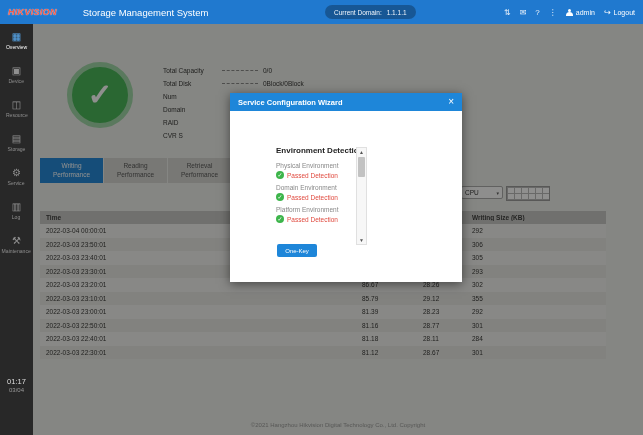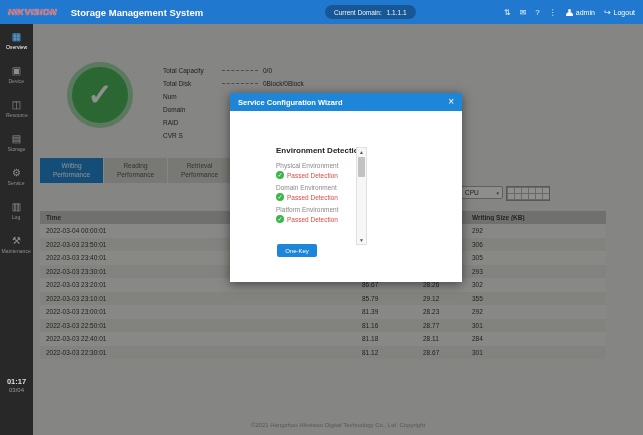--- a/index.html
+++ b/index.html
@@ -2,39 +2,39 @@
 <html><head>
 <meta charset="utf-8">
 <style>
   html,body{margin:0;padding:0;background:#1b1b1b}
   body{width:643px;height:435px;font-family:"Liberation Sans",sans-serif}
   .app{position:relative;width:643px;height:435px;overflow:hidden;background:#eceeea}
 
   
   .topbar{position:absolute;top:0;left:0;width:100%;height:24px;background:#2079cf;display:flex;align-items:center;color:#fff;z-index:5}
   .logo{margin-left:8px;font-size:9px;font-weight:bold;font-style:italic;letter-spacing:.3px;color:#ef5a4b;text-shadow:0 0 1px #fff}
-  .apptitle{margin-left:14px;font-size:9.5px;font-weight:bold}
+  .apptitle{margin-left:26px;font-size:9.5px;font-weight:normal}
   .domain-pill{position:absolute;left:325px;top:5px;height:14px;padding:0 9px;background:rgba(0,0,0,.28);border-radius:7px;font-size:6.5px;display:flex;align-items:center;gap:5px;color:#f2f6fb}
   .hright{margin-left:auto;display:flex;align-items:center;gap:9px;margin-right:8px}
   .hicon{font-size:8px;color:#eaf2fb;cursor:pointer}
   .user,.logout{display:flex;align-items:center;gap:3px;font-size:7px;cursor:pointer}
   .person-ic{width:7px;height:7px;display:inline-block;position:relative}
   .person-ic::before{content:"";position:absolute;top:0;left:2px;width:3px;height:3px;border-radius:50%;background:#fff}
   .person-ic::after{content:"";position:absolute;bottom:0;left:0;width:7px;height:3.5px;border-radius:3.5px 3.5px 0 0;background:#fff}
   .logout-ic{font-size:8px}
 
   
   .sidebar{position:absolute;left:0;top:24px;width:33px;height:411px;background:#282828;z-index:5}
   .side-item{height:34px;display:flex;flex-direction:column;align-items:center;justify-content:center;gap:2px;color:#8f8f8f;cursor:pointer}
   .side-ic{font-size:10px;line-height:10px}
   .side-lb{font-size:6px;transform:scale(.85);white-space:nowrap}
   .side-item.active{color:#fff}
   .side-item.active .side-ic{color:#57aaf0}
   .clock{position:absolute;left:0;bottom:42px;width:33px;text-align:center;color:#ddd}
-  .clock-time{font-size:7.5px;font-weight:bold}
+  .clock-time{font-size:7.5px;font-weight:normal}
   .clock-date{font-size:6px;color:#999;margin-top:1px}
 
   
   .content{position:absolute;left:33px;top:24px;width:610px;height:411px;background:#eceeea}
   .health-circle{position:absolute;left:34px;top:38px;width:56px;height:56px;border-radius:50%;background:#45b556;border:5px solid #9ed6a6;display:flex;align-items:center;justify-content:center}
   .health-circle .check{color:#fff;font-size:30px;font-weight:bold;line-height:1}
   .stats{position:absolute;left:130px;top:40px}
   .stat-row{display:flex;align-items:center;height:13px;font-size:6.5px;color:#333}
   .stat-label{width:59px}
   .stat-line{width:36px;border-bottom:1px dashed #888;height:0;margin-right:5px}

